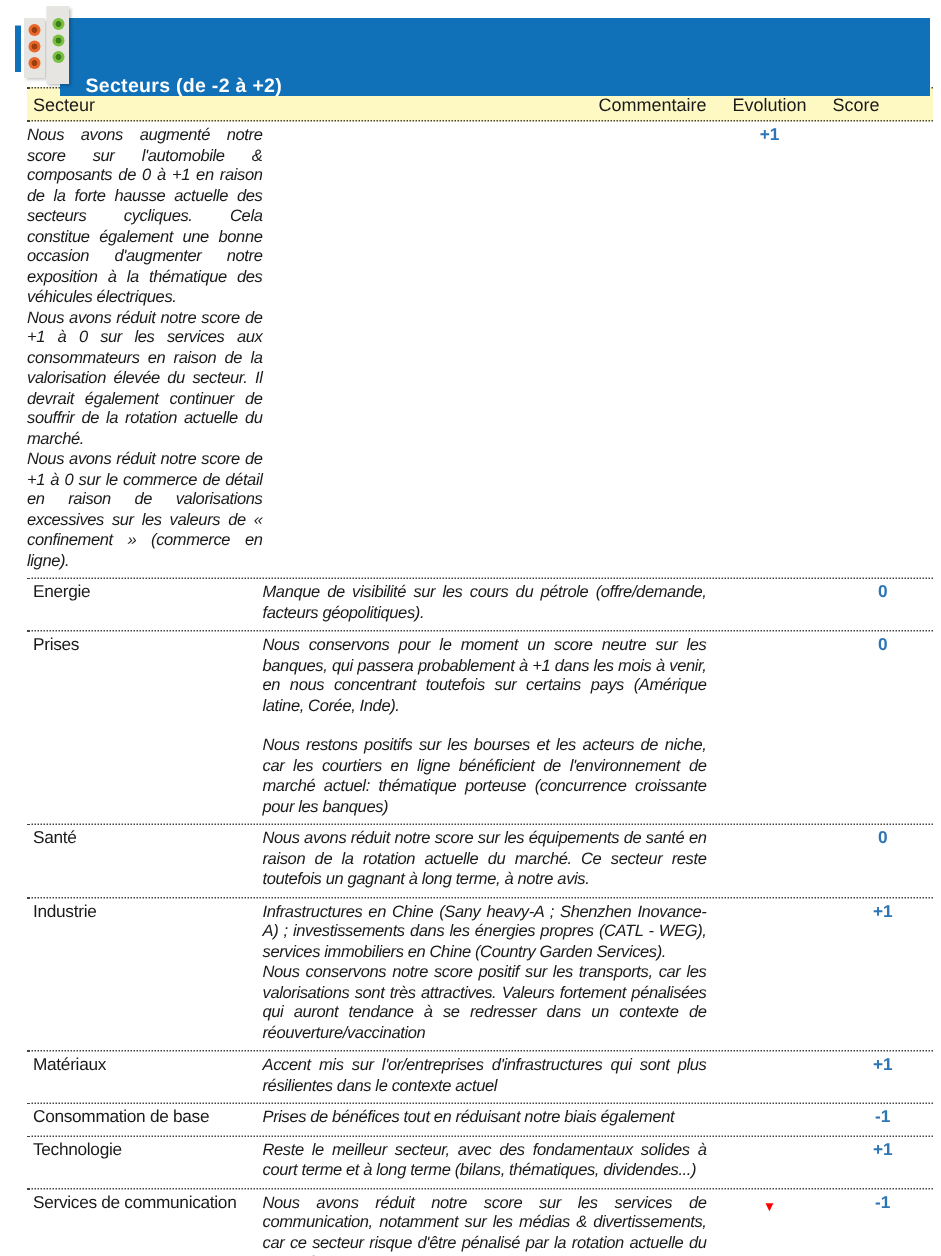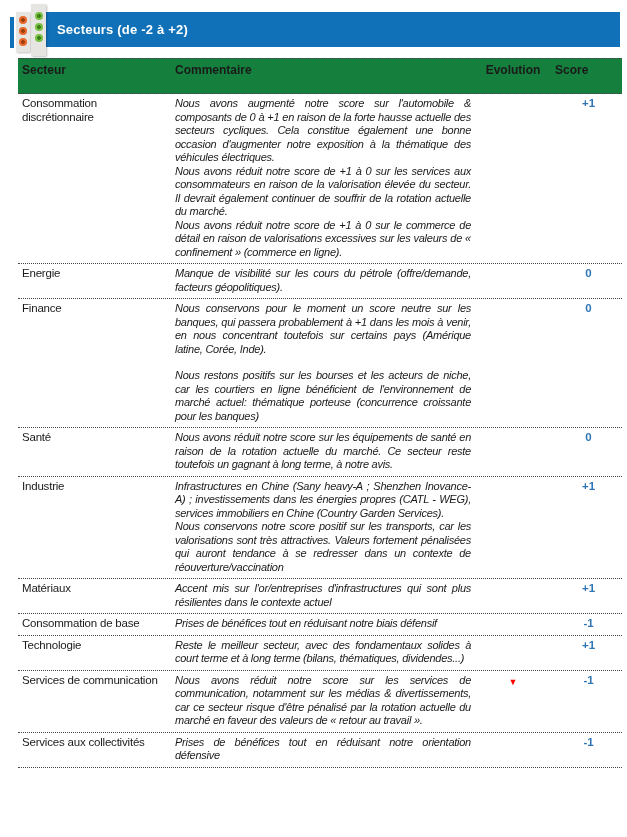--- a/index.html
+++ b/index.html
@@ -6,22 +6,22 @@
   html,body { margin:0; padding:0; }
   body {
     width:627px; background:#ffffff; color:#1a1a1a;
     font-family:"Liberation Sans", sans-serif;
   }
   .page { width:627px; position:relative; }
 
   
   .banner-area { position:relative; height:58px; }
   .banner {
-    position:absolute; left:40px; right:7px; top:12px; height:35px;
-    background:#1071B8; display:flex; align-items:center;
+    position:absolute; left:40px; right:7px; top:12px; height:52px;
+    background:#1071B8; display:flex; align-items:flex-end;
   }
   .banner-title {
     color:#ffffff; font-weight:bold; font-size:13px; padding-left:17px;
     letter-spacing:0.2px;
   }
   .logo { position:absolute; left:8px; top:2px; width:40px; height:56px; }
   .logo-stripe { position:absolute; left:2px; top:15px; width:4px; height:31px; background:#1071B8; }
   .logo-bar {
     position:absolute; background:#E6E5E2; display:flex; flex-direction:column;
     align-items:center; box-shadow:1px 1px 2px rgba(0,0,0,0.25);
@@ -29,25 +29,25 @@
   .logo-bar.bar-orange { left:8px; top:10px; width:14px; height:40px; padding-top:4px; gap:3px; }
   .logo-bar.bar-green  { left:23px; top:2px;  width:15px; height:52px; padding-top:8px; gap:3px; }
   .dot { width:8px; height:8px; border-radius:50%; flex:0 0 auto; }
   .dot.orange { background:radial-gradient(circle at 50% 50%, #9E3D0E 0 32%, #E8672B 38%); }
   .dot.green  { background:radial-gradient(circle at 50% 50%, #3F7D16 0 32%, #77C043 38%); }
 
   
   .table { margin:0 5px 6px 18px; width:604px; }
   .thead {
     display:grid; grid-template-columns:157px 296px 84px 67px;
-    background:#15803d; border-top:1px dotted #444; border-bottom:1px dotted #444;
-    padding:4px 0 16px; font-weight:bold; font-size:12px;
+    background:#fef9c3; border-top:1px dotted #444; border-bottom:1px dotted #444;
+    padding:4px 0 3px; font-weight:normal; font-size:12px;
   }
   .thead .h-sector  { padding-left:4px; text-align:left; }
-  .thead .h-comment { text-align:left; }
+  .thead .h-comment { text-align:right; }
   .thead .h-evo     { text-align:center; }
   .thead .h-score   { text-align:left; }
 
   .row {
     display:grid; grid-template-columns:157px 296px 84px 67px;
     border-bottom:1px dotted #444; padding:3px 0 4px;
   }
   .sector {
     padding-left:4px; padding-right:8px; font-size:11.5px; line-height:13.5px;
     letter-spacing:-0.2px;
@@ -87,41 +87,40 @@
   <div class="table">
 
     <div class="thead">
       <div class="h-sector">Secteur</div>
       <div class="h-comment">Commentaire</div>
       <div class="h-evo">Evolution</div>
       <div class="h-score">Score</div>
     </div>
 
     <div class="row">
-      <div class="sector">Consommation discrétionnaire</div>
       <div class="comment">
         <p>Nous avons augmenté notre score sur l'automobile &amp; composants de 0 à +1 en raison de la forte hausse actuelle des secteurs cycliques. Cela constitue également une bonne occasion d'augmenter notre exposition à la thématique des véhicules électriques.</p>
         <p>Nous avons réduit notre score de +1 à 0 sur les services aux consommateurs en raison de la valorisation élevée du secteur. Il devrait également continuer de souffrir de la rotation actuelle du marché.</p>
         <p>Nous avons réduit notre score de +1 à 0 sur le commerce de détail en raison de valorisations excessives sur les valeurs de « confinement » (commerce en ligne).</p>
       </div>
       <div class="evolution"></div>
       <div class="score">+1</div>
     </div>
 
     <div class="row">
       <div class="sector">Energie</div>
       <div class="comment">
         <p>Manque de visibilité sur les cours du pétrole (offre/demande, facteurs géopolitiques).</p>
       </div>
       <div class="evolution"></div>
       <div class="score">0</div>
     </div>
 
     <div class="row">
-      <div class="sector">Finance</div>
+      <div class="sector">Prises</div>
       <div class="comment">
         <p>Nous conservons pour le moment un score neutre sur les banques, qui passera probablement à +1 dans les mois à venir, en nous concentrant toutefois sur certains pays (Amérique latine, Corée, Inde).</p>
         <p class="gap">Nous restons positifs sur les bourses et les acteurs de niche, car les courtiers en ligne bénéficient de l'environnement de marché actuel: thématique porteuse (concurrence croissante pour les banques)</p>
       </div>
       <div class="evolution"></div>
       <div class="score">0</div>
     </div>
 
     <div class="row">
       <div class="sector">Santé</div>
@@ -147,21 +146,21 @@
       <div class="comment">
         <p>Accent mis sur l'or/entreprises d'infrastructures qui sont plus résilientes dans le contexte actuel</p>
       </div>
       <div class="evolution"></div>
       <div class="score">+1</div>
     </div>
 
     <div class="row">
       <div class="sector">Consommation de base</div>
       <div class="comment">
-        <p>Prises de bénéfices tout en réduisant notre biais défensif</p>
+        <p>Prises de bénéfices tout en réduisant notre biais également</p>
       </div>
       <div class="evolution"></div>
       <div class="score">-1</div>
     </div>
 
     <div class="row">
       <div class="sector">Technologie</div>
       <div class="comment">
         <p>Reste le meilleur secteur, avec des fondamentaux solides à court terme et à long terme (bilans, thématiques, dividendes...)</p>
       </div>

